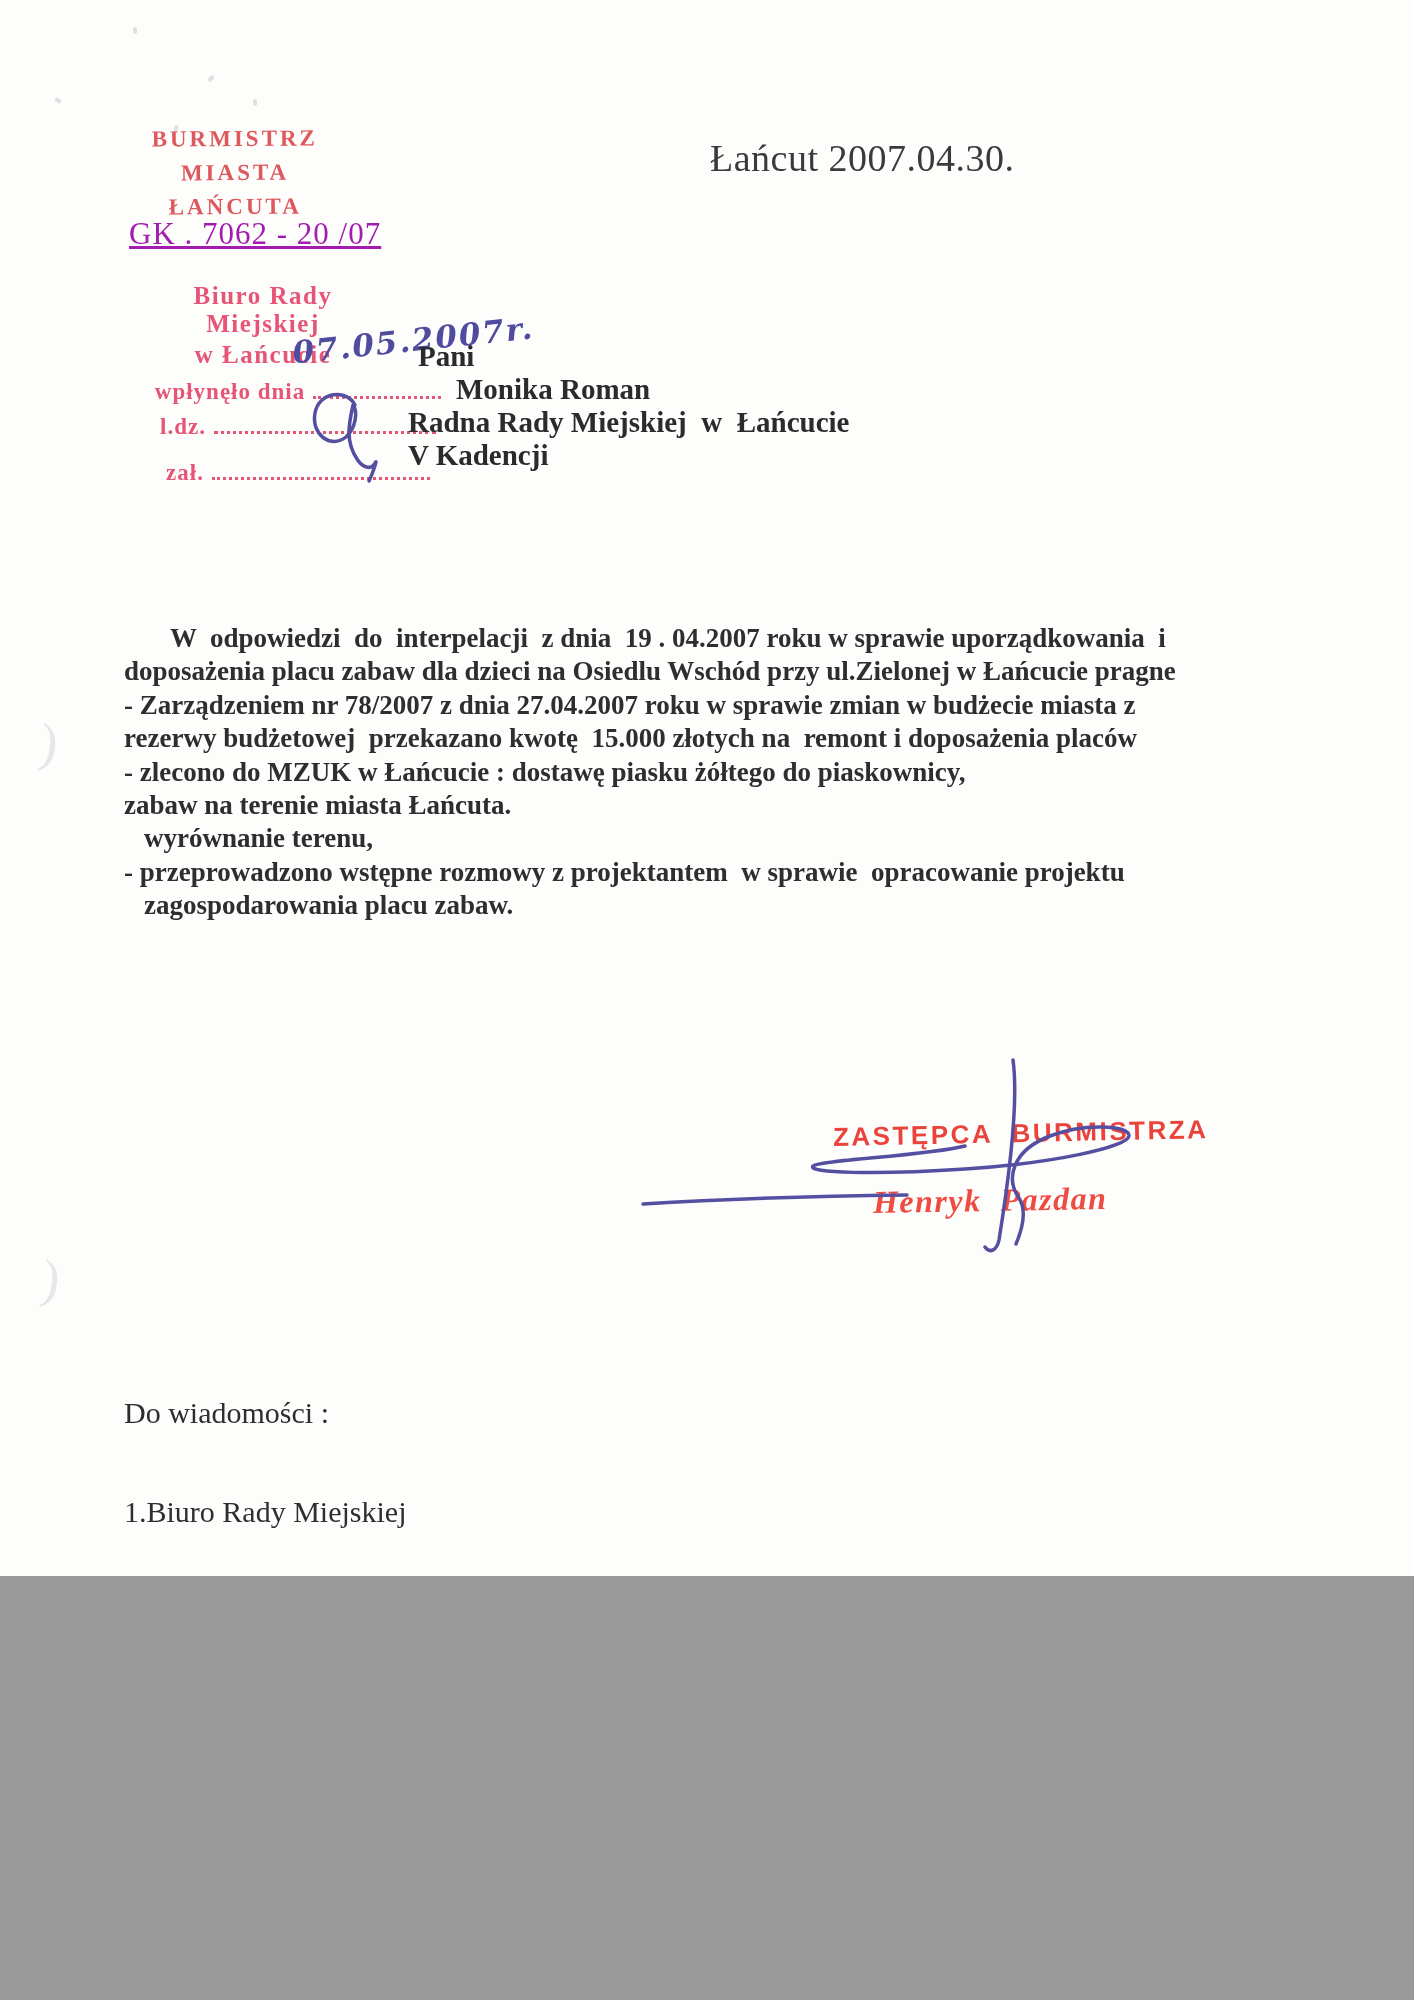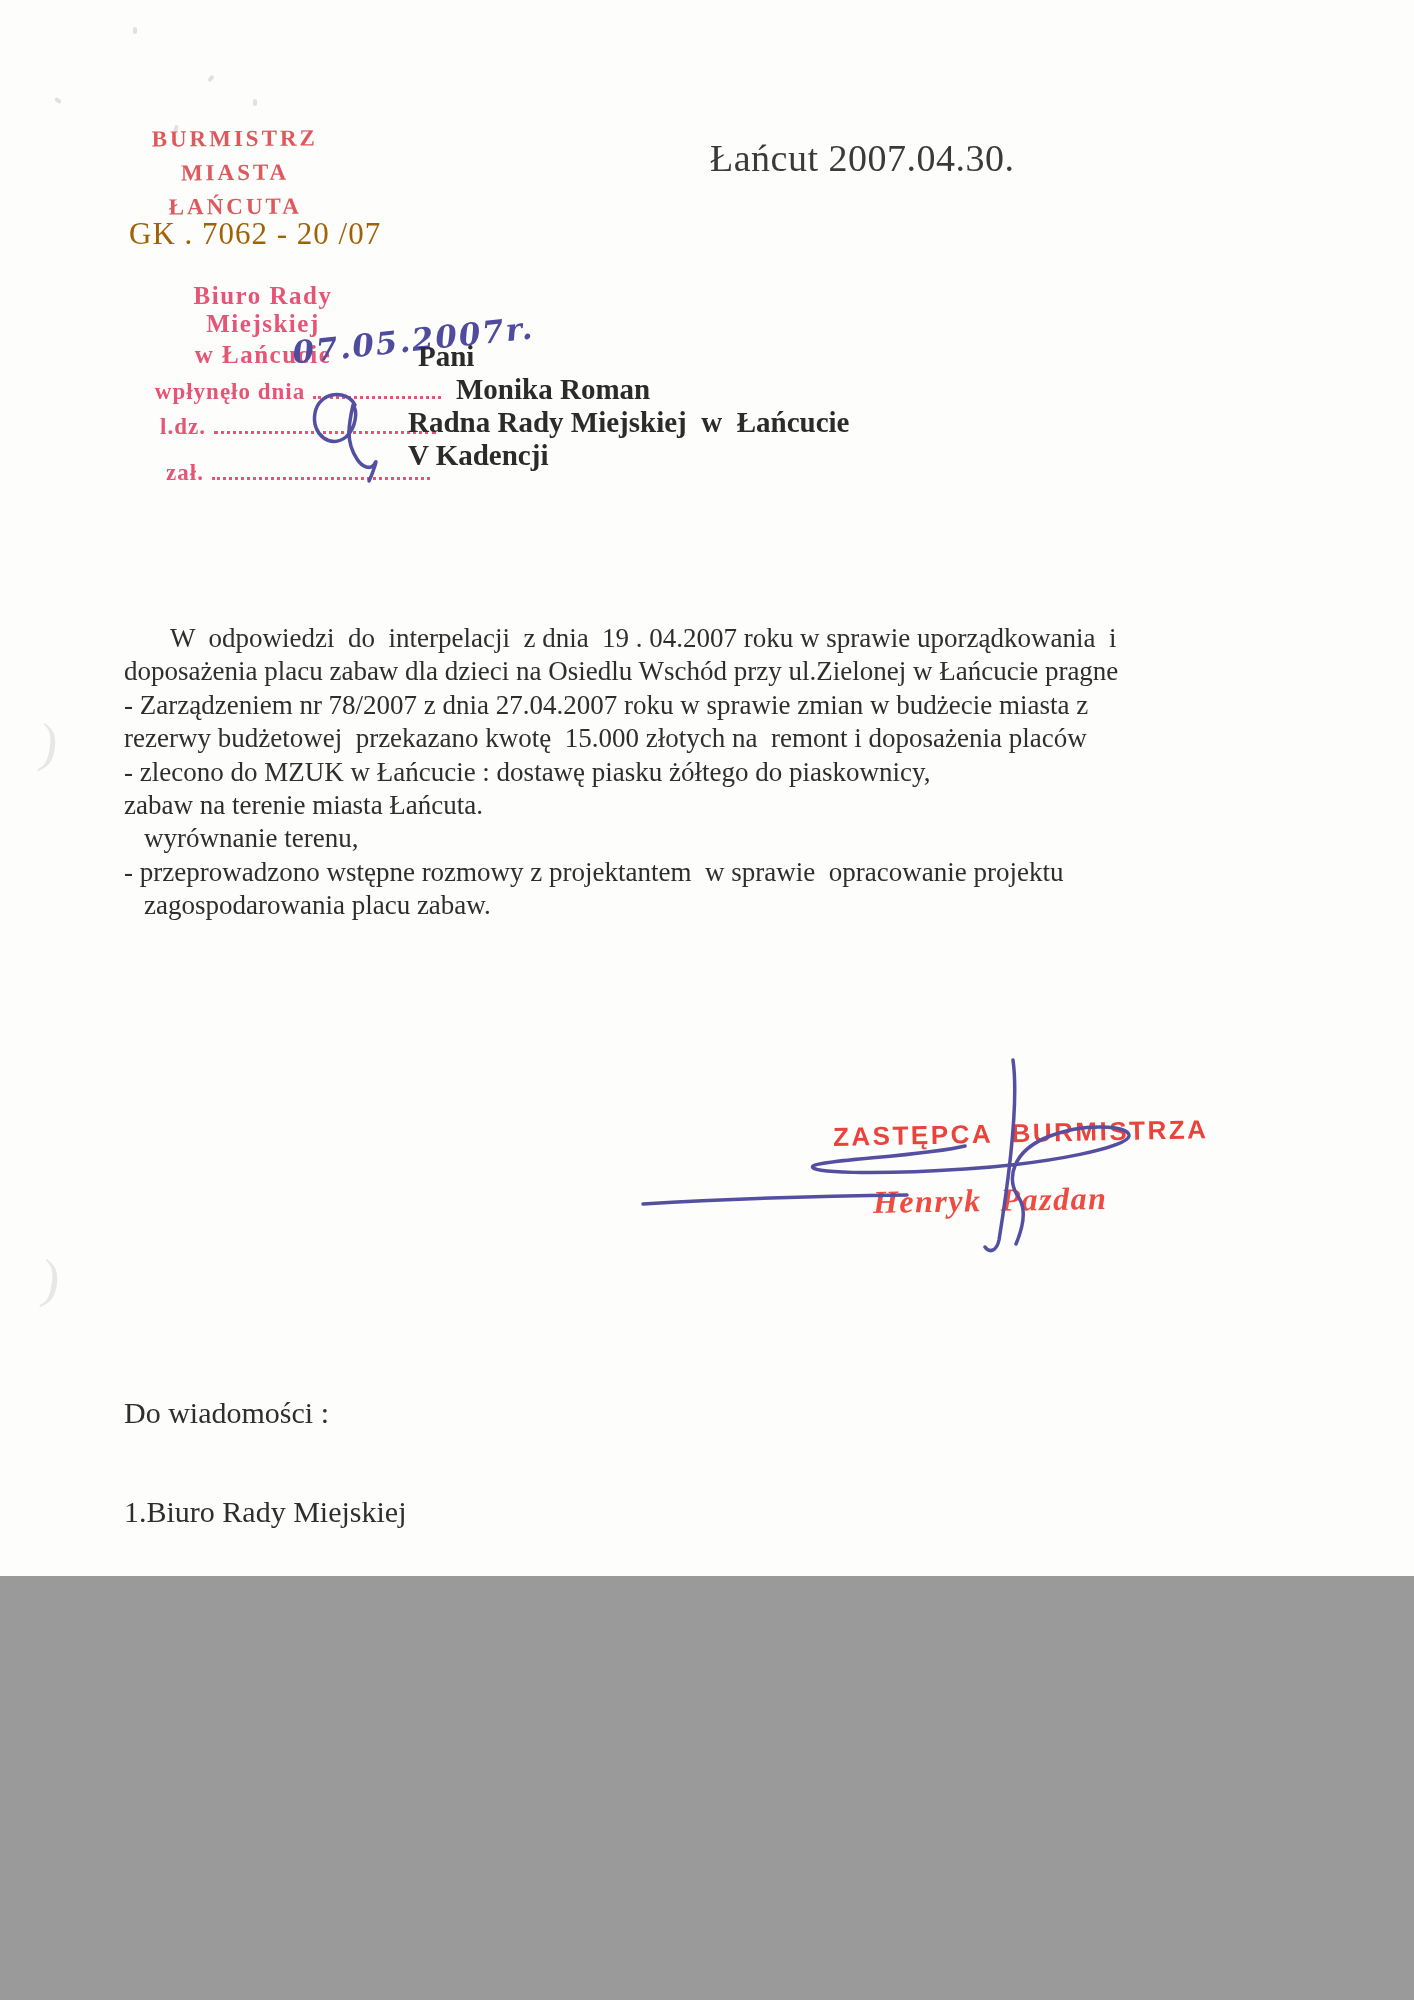--- a/index.html
+++ b/index.html
@@ -24,21 +24,21 @@
 
   
   .sender-stamp{
     color:#dc4c50;font-weight:bold;text-align:center;
     letter-spacing:3px;font-size:23px;line-height:34px;
     transform:rotate(-.4deg);opacity:.92;
   }
 
   
   .place-date{font-size:38px;color:#3a3a3a;letter-spacing:.5px;}
-  .ref-number{font-size:31px;color:#a16207;letter-spacing:1px;}
+  .ref-number{font-size:31px;color:#a21caf;letter-spacing:1px;text-decoration:underline;}
 
   
   .recv{color:#e5486c;font-weight:bold;opacity:.93;text-align:center;}
   .recv-title{font-size:25px;letter-spacing:1.5px;}
   .recv-line{font-size:23px;letter-spacing:1px;}
   .dots{
     display:inline-block;vertical-align:baseline;
     border-bottom:3px dotted #e5486c;height:18px;margin-left:8px;
   }
   .hand-date{
@@ -112,21 +112,21 @@
 
   <svg class="abs ink" style="left:303px;top:383px;" width="90" height="100" viewBox="0 0 90 100">
     <path d="M 52,22 C 44,6 16,8 12,30 C 8,52 28,66 43,54 C 53,45 55,28 50,22 C 46,40 42,58 54,76 C 59,84 68,88 72,80 C 75,74 70,90 66,98"></path>
   </svg>
 
   <div class="abs recipient" style="left:418px;top:340px;">Pani</div>
   <div class="abs recipient" style="left:456px;top:373px;">Monika Roman</div>
   <div class="abs recipient pre" style="left:408px;top:406px;">Radna Rady Miejskiej  w  Łańcucie</div>
   <div class="abs recipient" style="left:408px;top:439px;">V Kadencji</div>
 
-  <div class="abs body-text" style="left:124px;top:622px;">
+  <div class="abs body-text" style="left:124px;top:622px;font-weight:bold;">
     <div class="first-indent">W  odpowiedzi  do  interpelacji  z dnia  19 . 04.2007 roku w sprawie uporządkowania  i</div>
     <div>doposażenia placu zabaw dla dzieci na Osiedlu Wschód przy ul.Zielonej w Łańcucie pragne</div>
     <div>- Zarządzeniem nr 78/2007 z dnia 27.04.2007 roku w sprawie zmian w budżecie miasta z</div>
     <div>rezerwy budżetowej  przekazano kwotę  15.000 złotych na  remont i doposażenia placów</div>
     <div>- zlecono do MZUK w Łańcucie : dostawę piasku żółtego do piaskownicy,</div>
     <div>zabaw na terenie miasta Łańcuta.</div>
     <div class="hang-indent">wyrównanie terenu,</div>
     <div>- przeprowadzono wstępne rozmowy z projektantem  w sprawie  opracowanie projektu</div>
     <div class="hang-indent">zagospodarowania placu zabaw.</div>
   </div>

